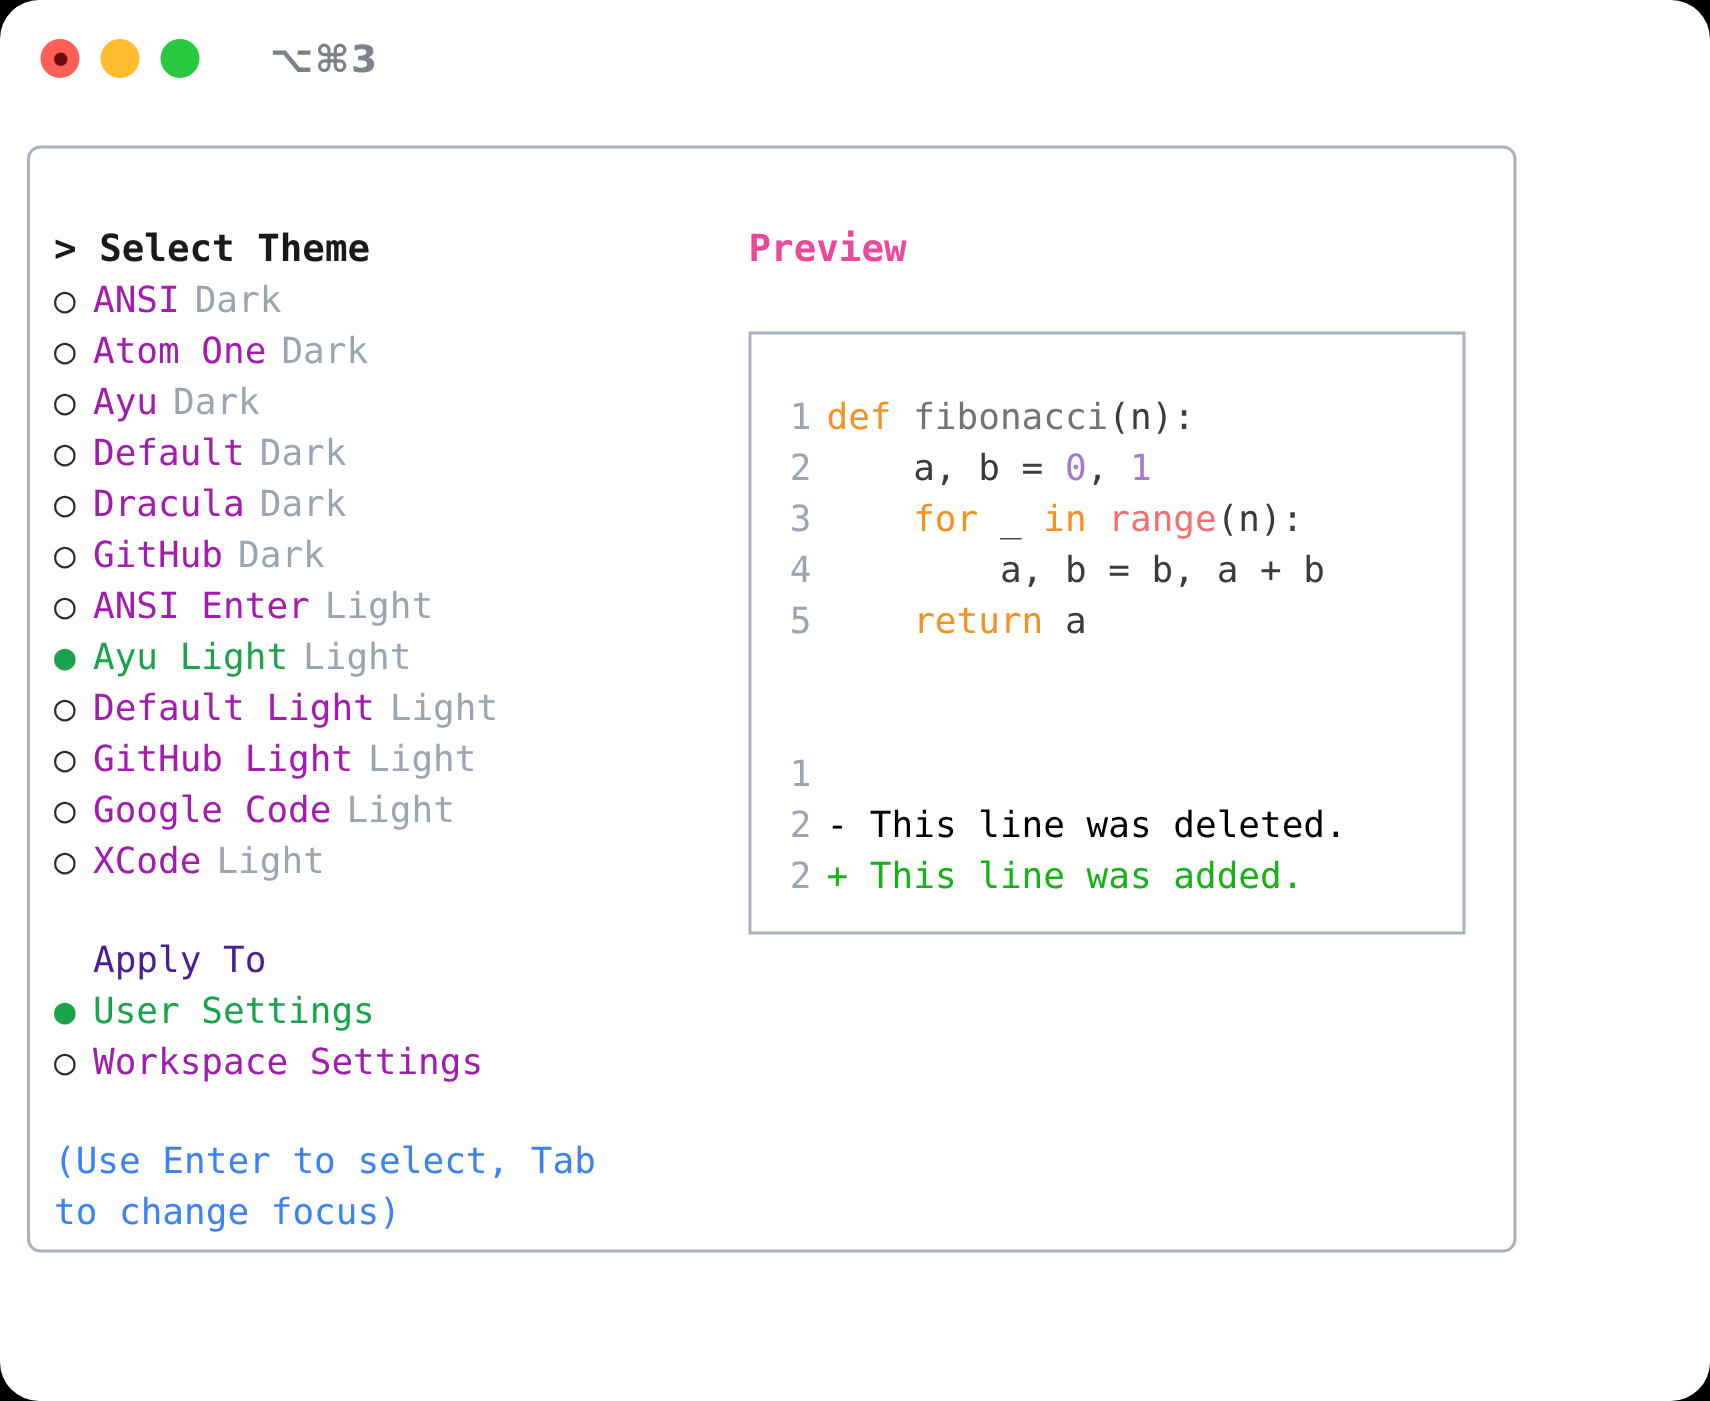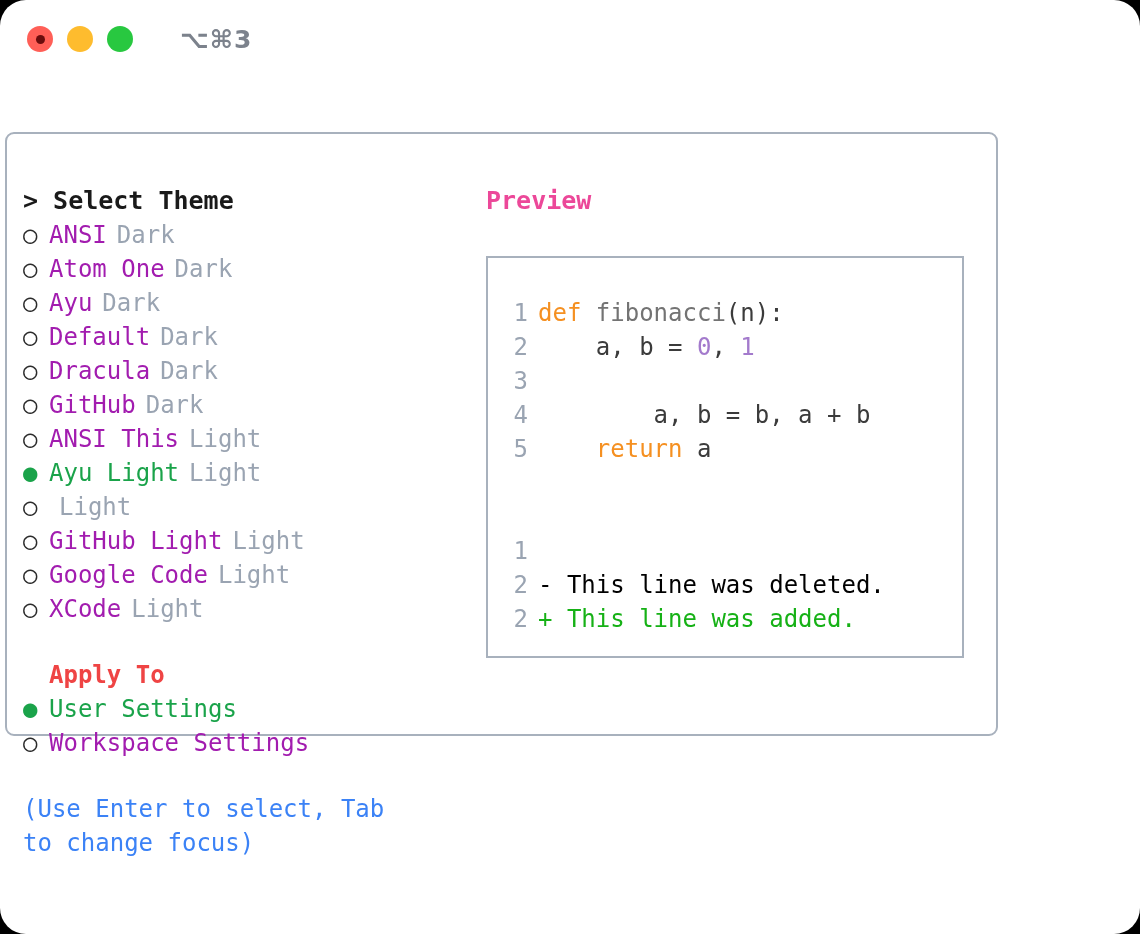--- a/index.html
+++ b/index.html
@@ -65,29 +65,28 @@
     font-family: "DejaVu Sans", sans-serif;
     font-size: 25px;
     font-weight: bold;
     color: #7c828c;
     letter-spacing: 1px;
   }
 
   
   .card {
     position: absolute;
-    left: 5px;
+    left: 18px;
     top: 97px;
     width: 993px;
-    height: 604px;
+    height: 738px;
     border: 2px solid #a8b1bd;
     border-radius: 9px;
     box-sizing: border-box;
     background: #ffffff;
-    margin-top: 35px;
   }
 
   .columns {
     position: absolute;
     left: 0;
     top: 0;
     width: 100%;
     height: 100%;
     display: flex;
   }
@@ -132,24 +131,23 @@
   .opt-cat {
     color: #9aa4b2;
     margin-left: 10px;
   }
   .subsection {
     margin-top: 32px;
   }
   .subsection-title {
     font-size: 24px;
     line-height: 34px;
-    color: #ef4444;
+    color: #4c1d95;
     padding-left: 26px;
     white-space: pre;
-    font-weight: bold;
   }
   .hint {
     margin-top: 32px;
     font-size: 24px;
     line-height: 34px;
     color: #3b82f6;
     width: 400px;
     white-space: normal;
   }
 
@@ -246,30 +244,31 @@
             <span class="opt-label">Dracula</span>
             <span class="opt-cat">Dark</span>
           </div>
           <div class="opt-row">
             <span class="marker off">○</span>
             <span class="opt-label">GitHub</span>
             <span class="opt-cat">Dark</span>
           </div>
           <div class="opt-row">
             <span class="marker off">○</span>
-            <span class="opt-label">ANSI This</span>
+            <span class="opt-label">ANSI Enter</span>
             <span class="opt-cat">Light</span>
           </div>
           <div class="opt-row selected">
             <span class="marker on">●</span>
             <span class="opt-label">Ayu Light</span>
             <span class="opt-cat">Light</span>
           </div>
           <div class="opt-row">
             <span class="marker off">○</span>
+            <span class="opt-label">Default Light</span>
             <span class="opt-cat">Light</span>
           </div>
           <div class="opt-row">
             <span class="marker off">○</span>
             <span class="opt-label">GitHub Light</span>
             <span class="opt-cat">Light</span>
           </div>
           <div class="opt-row">
             <span class="marker off">○</span>
             <span class="opt-label">Google Code</span>
@@ -307,20 +306,21 @@
             <span class="code-text"><span class="tok-kw">def </span><span class="tok-fn">fibonacci</span><span class="tok-pl">(n):</span></span>
           </div>
 
           <div class="code-line">
             <span class="lineno">2</span>
             <span class="code-text"><span class="tok-pl">    a, b = </span><span class="tok-num">0</span><span class="tok-pl">, </span><span class="tok-num">1</span></span>
           </div>
 
           <div class="code-line">
             <span class="lineno">3</span>
+            <span class="code-text"><span class="tok-pl">    </span><span class="tok-kw">for</span><span class="tok-pl"> _ </span><span class="tok-kw">in</span><span class="tok-pl"> </span><span class="tok-call">range</span><span class="tok-pl">(n):</span></span>
           </div>
 
           <div class="code-line">
             <span class="lineno">4</span>
             <span class="code-text"><span class="tok-pl">        a, b = b, a + b</span></span>
           </div>
 
           <div class="code-line">
             <span class="lineno">5</span>
             <span class="code-text"><span class="tok-pl">    </span><span class="tok-kw">return</span><span class="tok-pl"> a</span></span>

